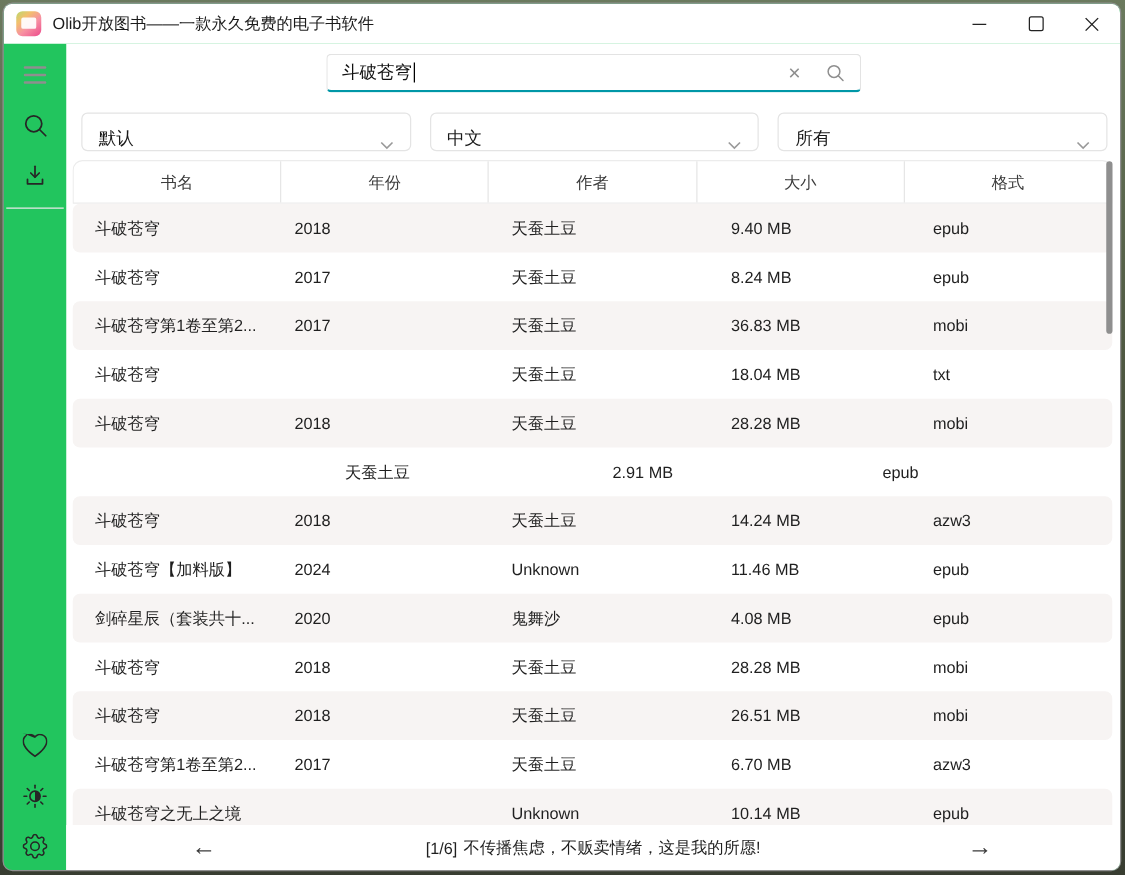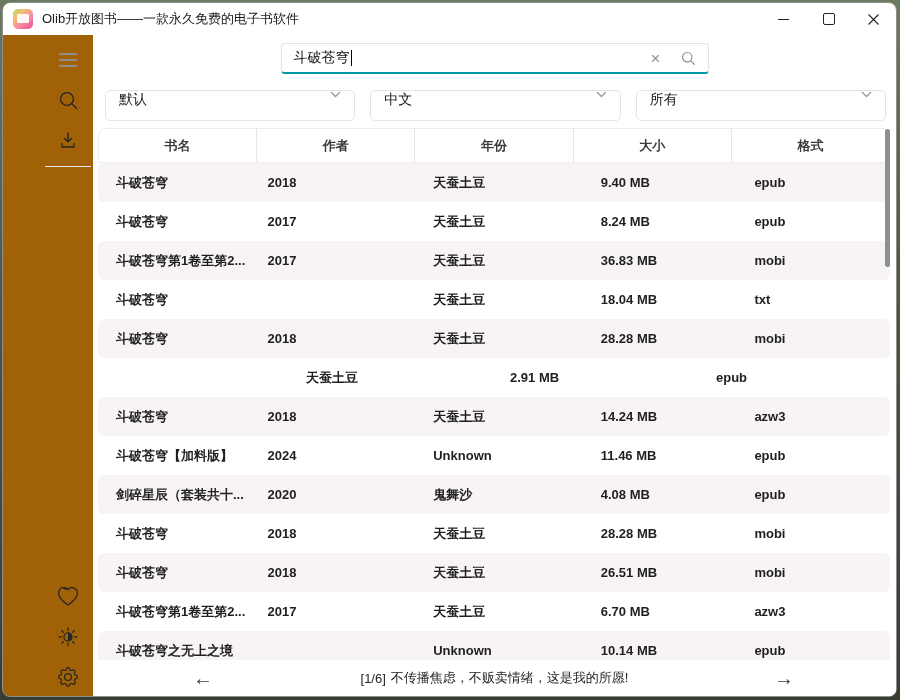--- a/index.html
+++ b/index.html
@@ -4,36 +4,36 @@
 <style>
   html,body{margin:0;padding:0;}
   body{
     width:900px;height:700px;overflow:hidden;
     background:linear-gradient(180deg,#6b7a5e 0%,#4c553f 45%,#383d31 100%);
     font-family:"Liberation Sans","DejaVu Sans",sans-serif;
     -webkit-font-smoothing:antialiased;
   }
   .window{
     position:absolute;left:2px;top:2px;right:3px;bottom:3px;
-    background:#a16207;border:1px solid #8f8f8f;border-radius:8px;
+    background:#22c55e;border:1px solid #8f8f8f;border-radius:8px;
     overflow:hidden;box-sizing:border-box;
   }
   
   .titlebar{height:32px;display:flex;align-items:center;padding-left:10px;background:#fff;}
   .app-icon{width:20px;height:20px;flex:none;border-radius:5px;position:relative;
     background:linear-gradient(140deg,#b9d96f 0%,#f2c06c 28%,#f791a2 58%,#ec4a8c 100%);}
   .app-icon::after{content:"";position:absolute;left:4px;top:5px;width:12px;height:9px;
     background:rgba(255,255,255,.93);border-radius:1.5px;}
   .title{margin-left:9px;font-size:13px;color:#1b1b1b;white-space:nowrap;}
   .win-controls{margin-left:auto;display:flex;height:32px;}
   .wbtn{width:45px;height:32px;display:flex;align-items:center;justify-content:center;cursor:pointer;}
   .min-glyph{width:11px;height:1px;background:#222;display:block;}
   .max-glyph{width:10px;height:10px;border:1px solid #222;border-radius:2px;display:block;}
   
-  .app-body{display:flex;height:calc(100% - 32px);margin-left:40px;}
+  .app-body{display:flex;height:calc(100% - 32px);}
   .sidebar{width:50px;flex:none;display:flex;flex-direction:column;align-items:center;
     padding:10px 0 4px;box-sizing:border-box;}
   .side-btn{width:36px;height:30px;display:flex;align-items:center;justify-content:center;
     margin-bottom:10px;cursor:pointer;border-radius:5px;}
   .side-btn:last-child{margin-bottom:0;}
   .fav{margin-top:auto;}
   .side-divider{width:46px;height:1px;background:#e9e9e9;margin:1px 0 0;}
   .hamburger{display:flex;flex-direction:column;gap:4px;}
   .hamburger i{display:block;width:18px;height:2px;background:#8f8f8f;border-radius:1px;}
   .main{flex:1;min-width:0;display:flex;flex-direction:column;position:relative;background:#fff;}
@@ -42,24 +42,24 @@
   .search-box{width:428px;height:31px;box-sizing:border-box;background:#fff;
     border:1px solid #e3e3e3;border-bottom:2px solid var(--accent,#0097a7);
     border-radius:4px;display:flex;align-items:center;padding:0 12px;}
   .search-text{font-size:14px;color:#111;white-space:pre;}
   .caret{width:1px;height:16px;background:#000;margin-left:1px;}
   .clear{margin-left:auto;color:#8f8f8f;font-size:17px;line-height:1;cursor:pointer;padding:0 2px;}
   .mag{margin-left:18px;cursor:pointer;flex:none;}
   
   .filter-row{display:flex;gap:15px;padding:7px 10px 0 12px;}
   .select{flex:1;height:31px;box-sizing:border-box;background:#fff;cursor:pointer;
-    border:1px solid #e4e4e4;border-radius:5px;display:flex;align-items:flex-start;
+    border:1px solid #e4e4e4;border-radius:5px;display:flex;align-items:flex-end;
     justify-content:space-between;padding:0 13px;font-size:14px;color:#1a1a1a;}
   
-  .table{flex:1;margin:7px 6px 0 5px;overflow:hidden;font-weight:bold;}
+  .table{flex:1;margin:7px 6px 0 5px;overflow:hidden;}
   .thead{display:flex;height:35px;box-sizing:border-box;background:#fff;
     border:1px solid #ececec;border-radius:8px 8px 0 0;}
   .th{flex:1;display:flex;align-items:center;justify-content:center;
     font-size:13px;color:#3c3c3c;border-right:1px solid #e6e6e6;}
   .th:last-child{border-right:none;}
   .tr{display:flex;height:39px;align-items:center;border-radius:6px;
     font-size:13px;color:#1f1f1f;cursor:pointer;}
   .tr:nth-child(odd){background:var(--row-stripe,#f7f4f3);}
   .td{flex:1;box-sizing:border-box;padding-left:18px;white-space:nowrap;overflow:hidden;}
   .td:nth-child(2){padding-left:16px;}
@@ -186,22 +186,22 @@
           <span>所有</span>
           <svg width="11" height="7" viewBox="0 0 11 7">
             <polyline points="1,1 5.5,5.5 10,1" fill="none" stroke="#999" stroke-width="1.3"></polyline>
           </svg>
         </div>
       </div>
 
       <div class="table">
         <div class="thead" id="thead">
             <div class="th">书名</div>
+            <div class="th">年份</div>
             <div class="th">作者</div>
-            <div class="th">年份</div>
             <div class="th">大小</div>
             <div class="th">格式</div>
           </div>
         <div class="tbody" id="tbody">
             <div class="tr">
               <div class="td">斗破苍穹</div>
               <div class="td">2018</div>
               <div class="td">天蚕土豆</div>
               <div class="td">9.40 MB</div>
               <div class="td">epub</div>

